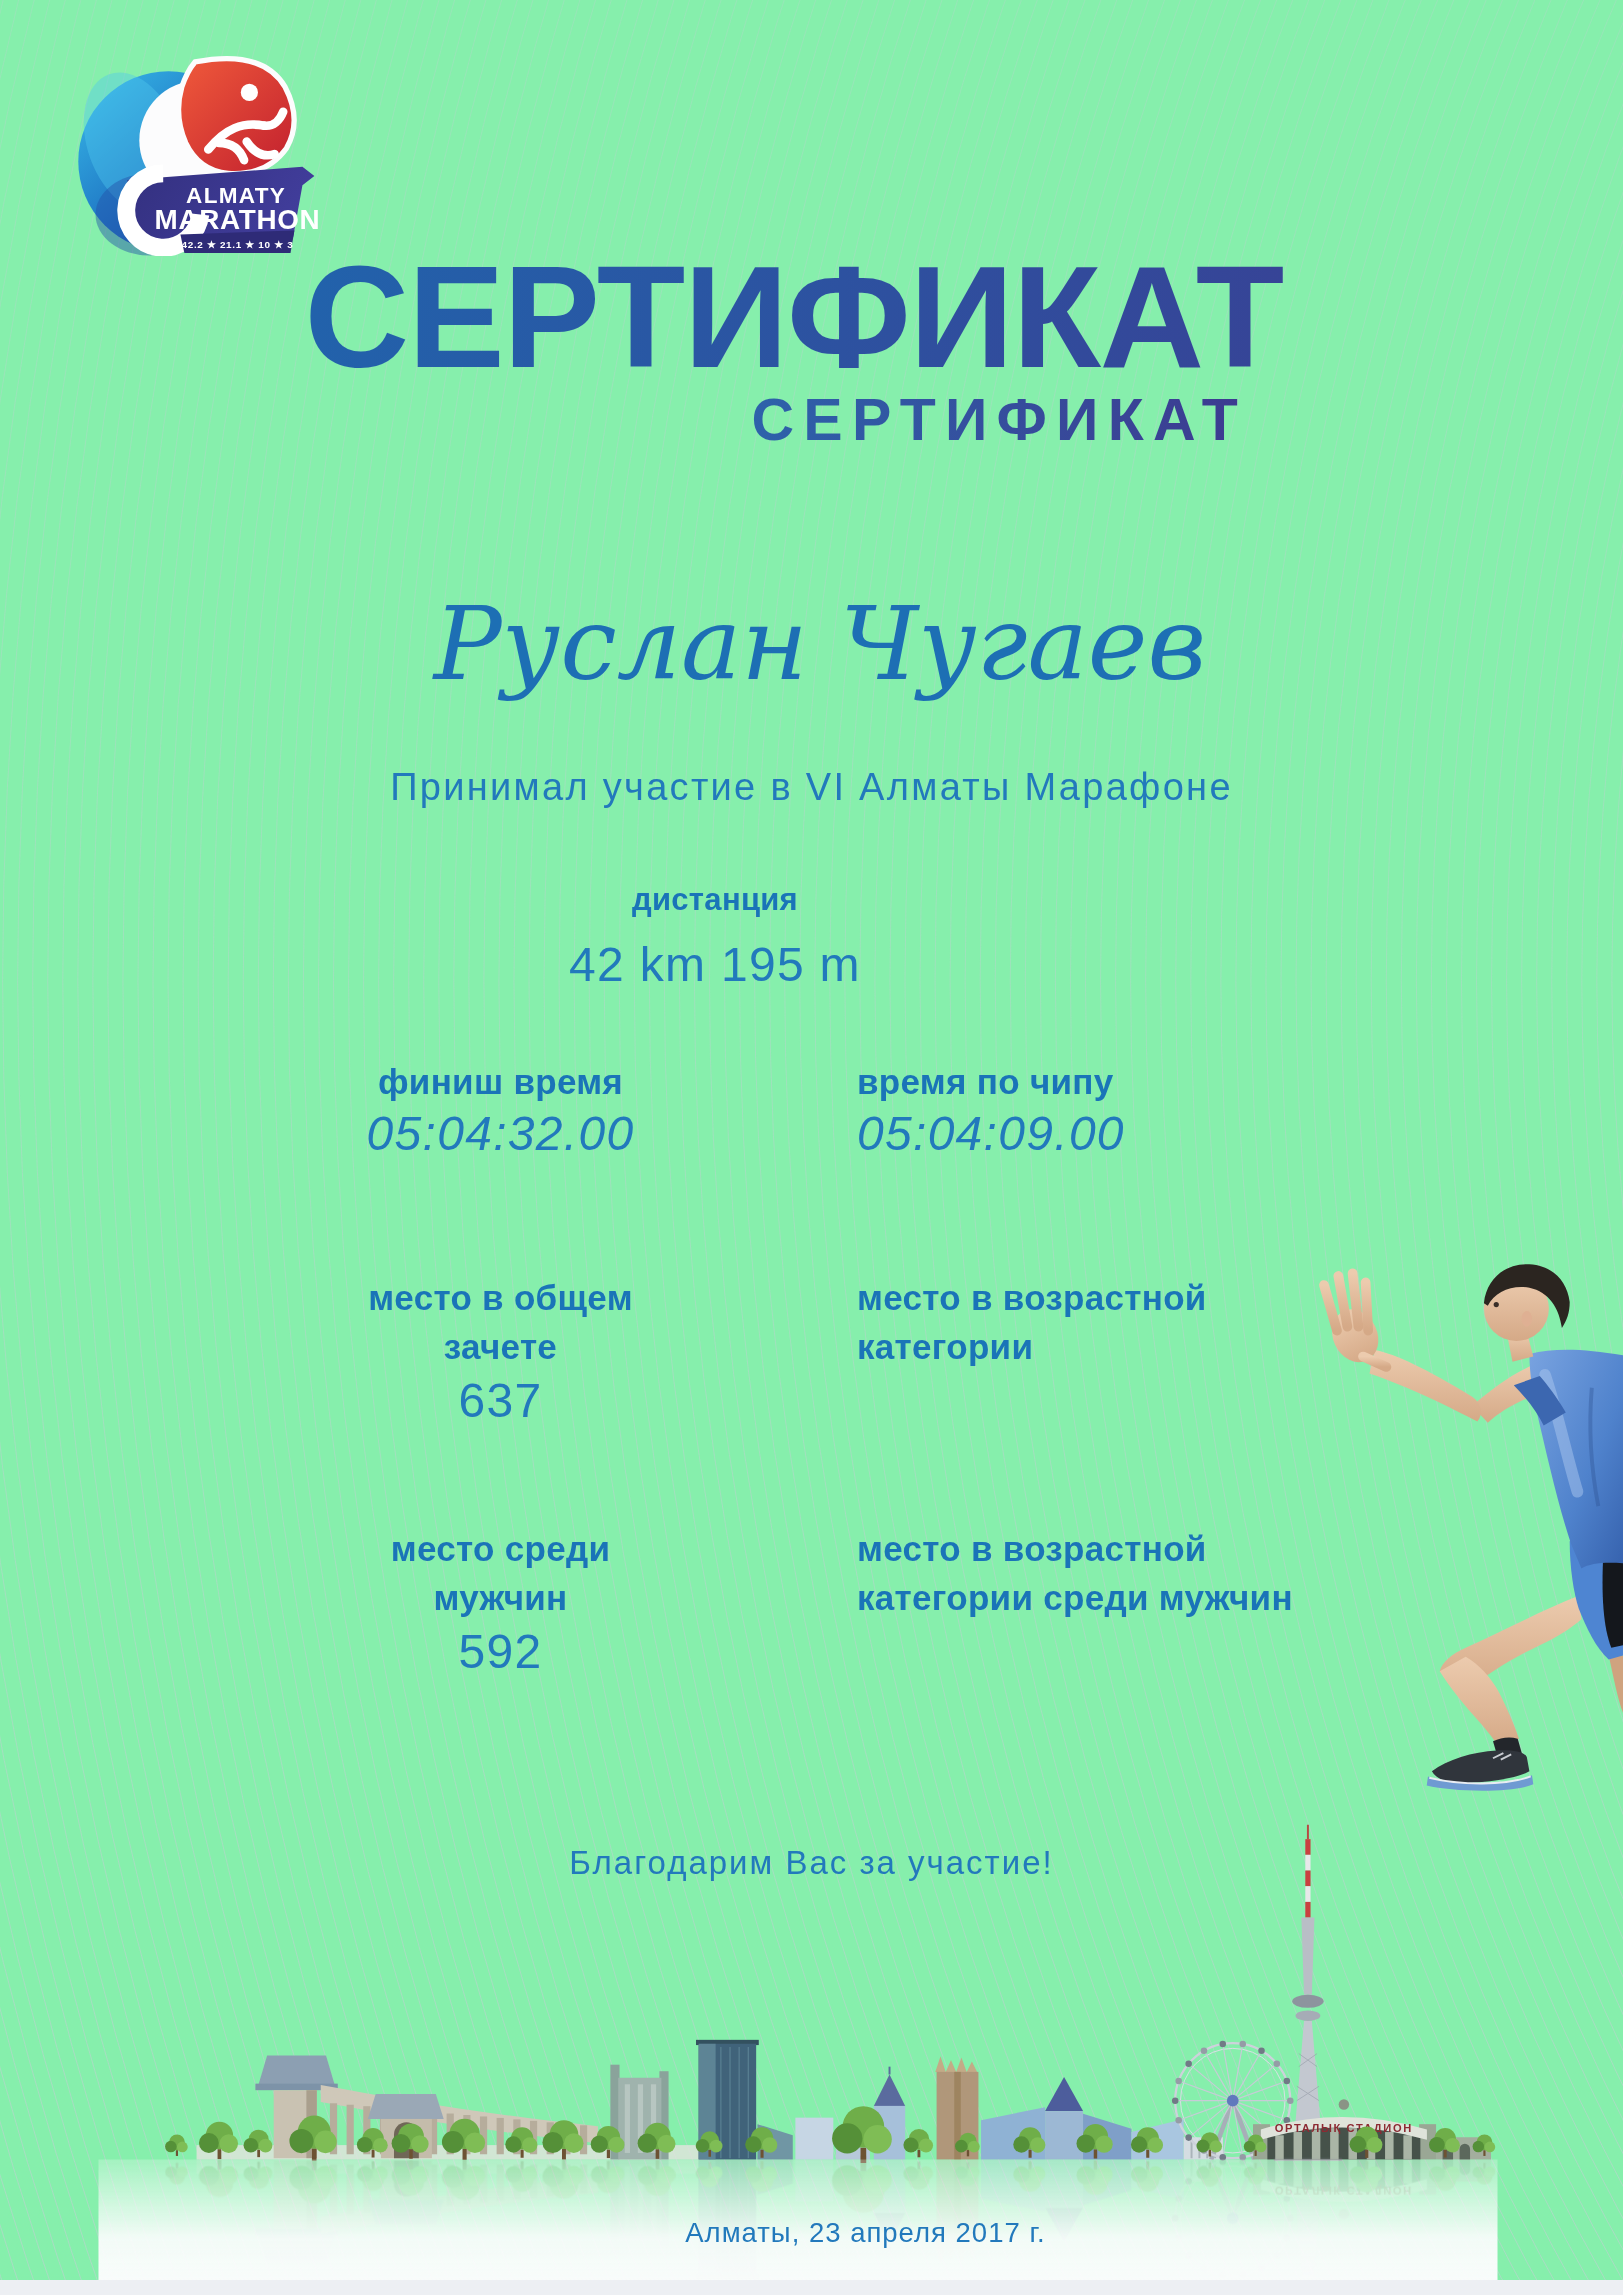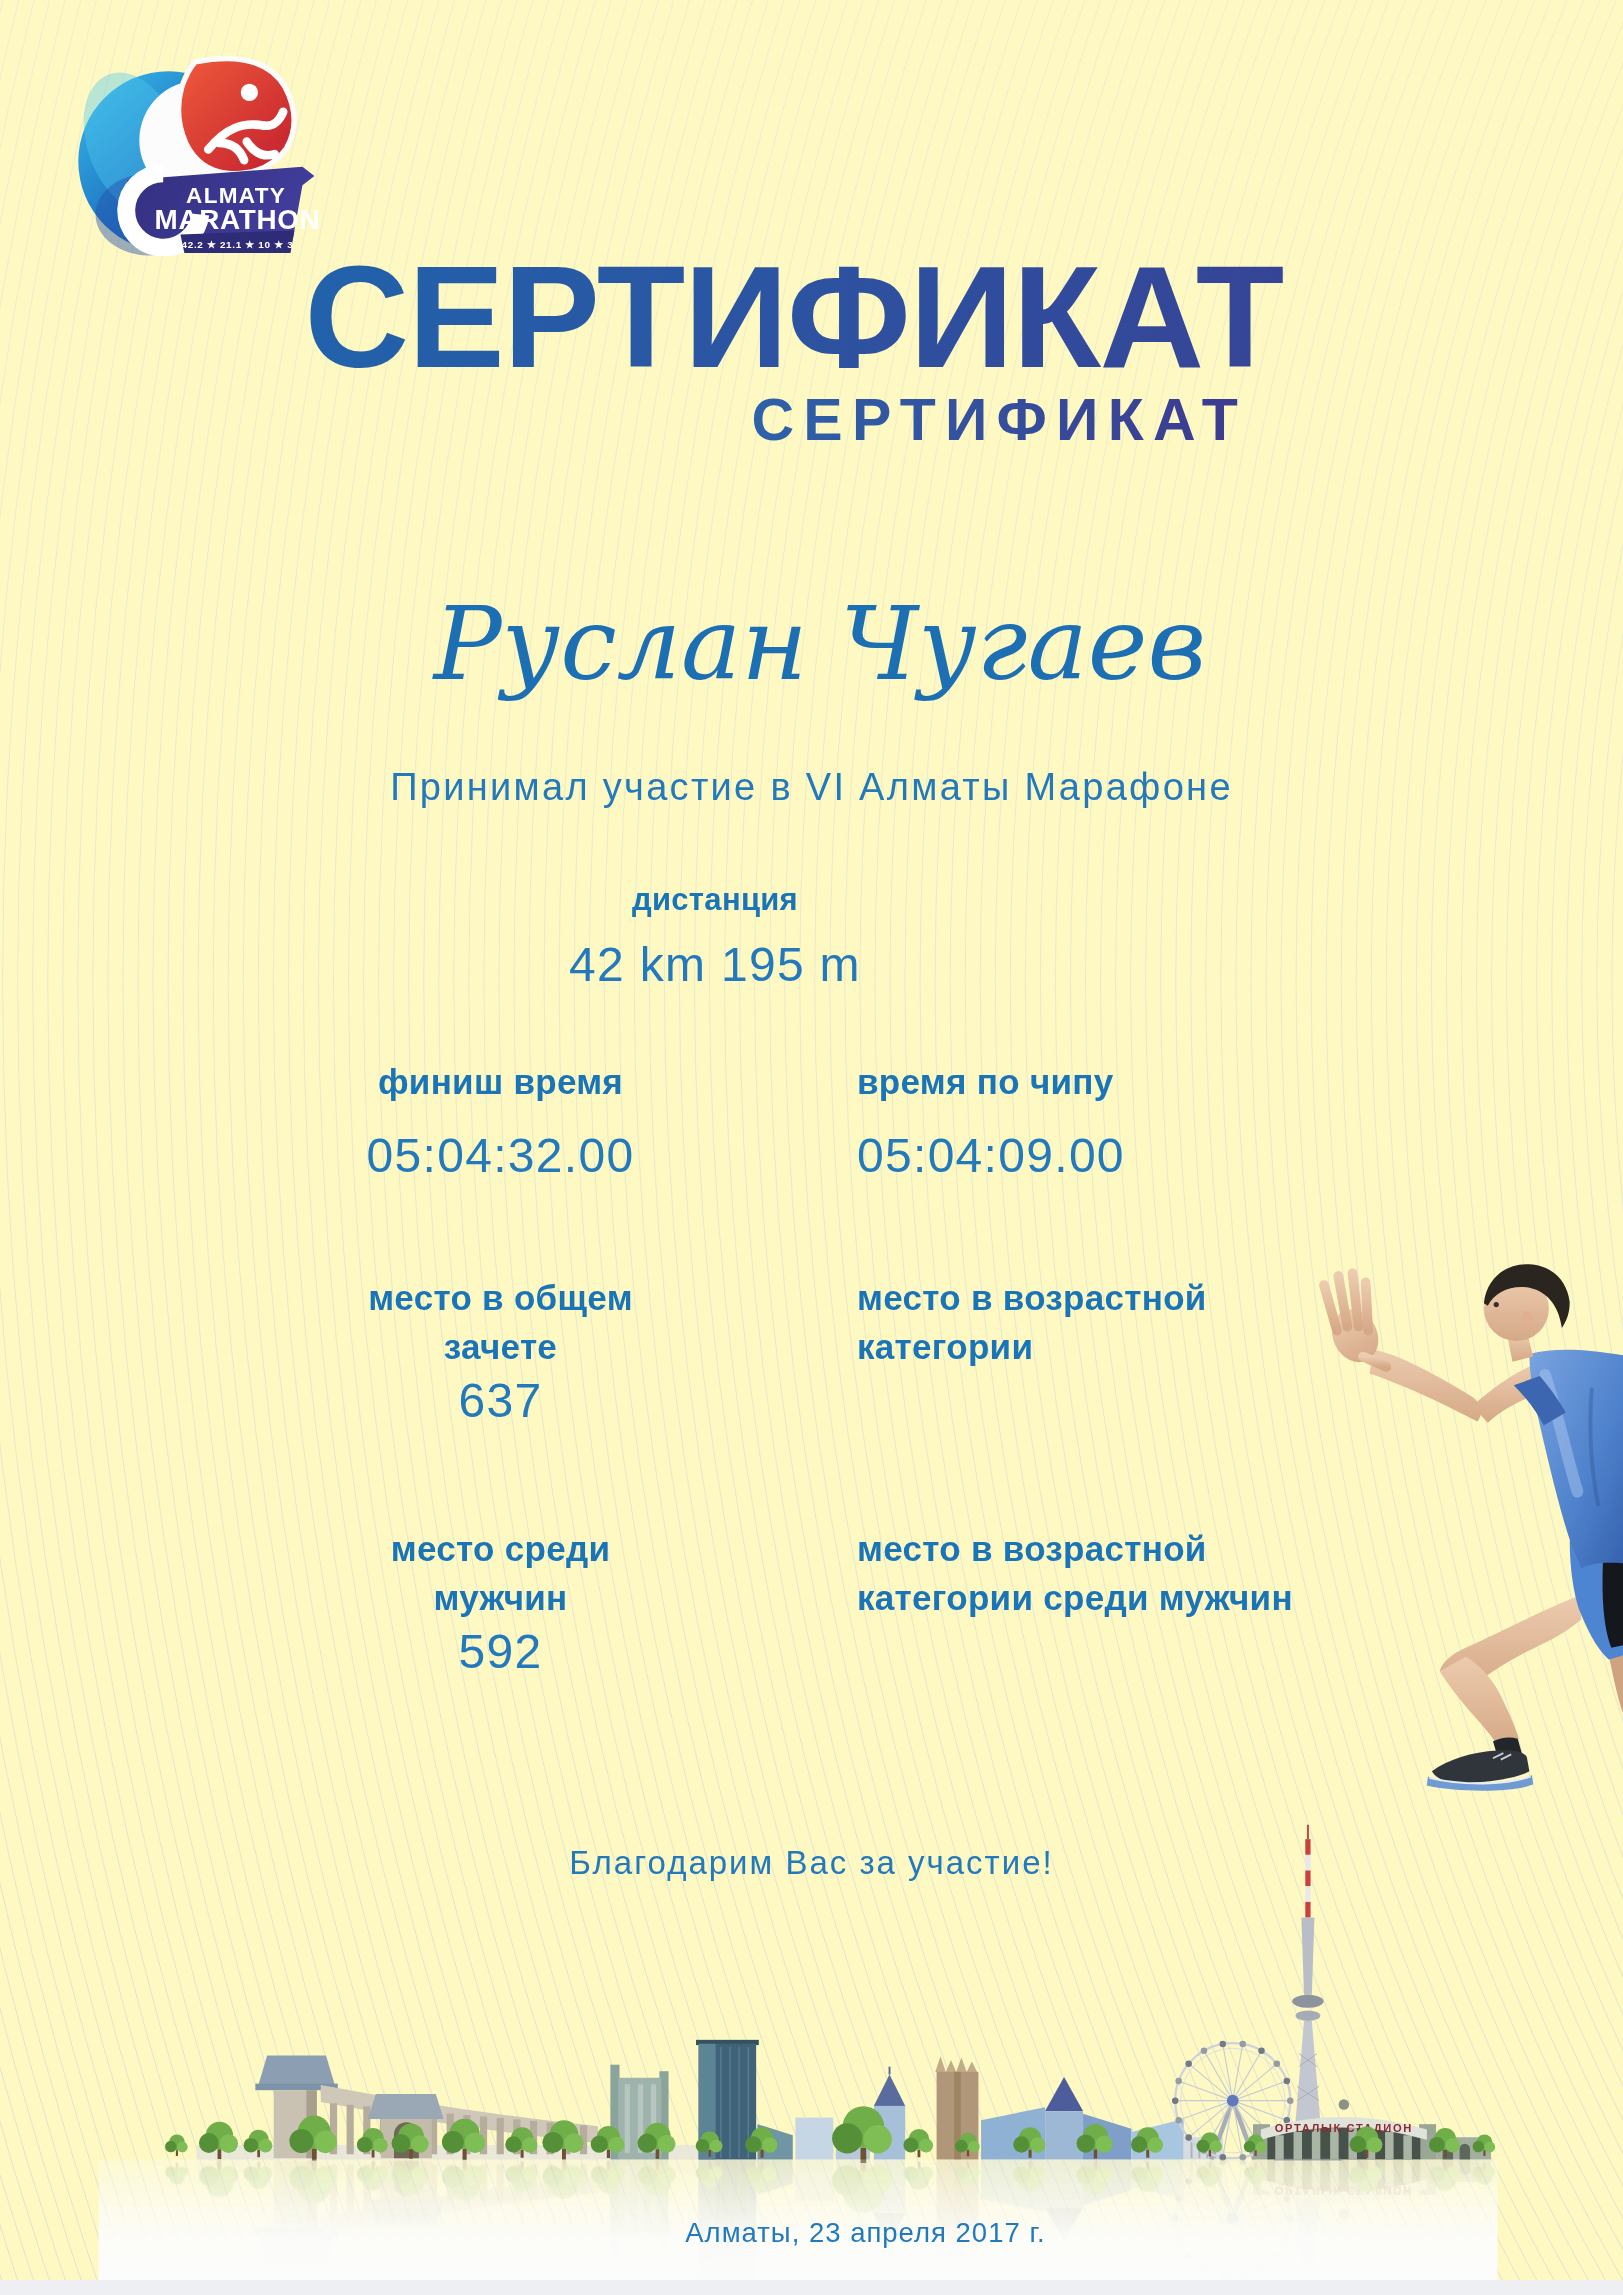--- a/index.html
+++ b/index.html
@@ -1,16 +1,16 @@
 <!DOCTYPE html>
 <html style="--title_gradient_start: #1b6cb2; --title_gradient_end: #3d3a90; --subtitle_gradient_start: #2d62aa; --label_blue: #1a74b8; --value_blue: #2279bc; --name_blue: #1d6fb4; --background_line: #c9ccd6;font-size:10.5px"><head>
 <meta charset="utf-8">
 <style>
   html,body{margin:0;padding:0;background:#e9e9ec;}
-  .page{position:relative;width:1623px;height:2295px;background:#fef9c3;overflow:hidden;
+  .page{position:relative;width:1623px;height:2295px;background:#86efac;overflow:hidden;
         font-family:"Liberation Sans",sans-serif;}
   .abs{position:absolute;}
   #bg-lines{position:absolute;left:0;top:0;width:1623px;height:2295px;}
   
   .title-main{left:0;top:241px;width:1623px;text-align:center;transform:translateX(-17.7px);
     font-size:145px;font-weight:bold;letter-spacing:-1.3px;line-height:1.05;
     background:linear-gradient(90deg,var(--title_gradient_start),var(--title_gradient_end));
     -webkit-background-clip:text;background-clip:text;color:transparent;}
   .title-sub{right:376px;top:390px;font-size:59px;font-weight:bold;letter-spacing:9.2px;line-height:1.05;
     background:linear-gradient(90deg,var(--subtitle_gradient_start),var(--title_gradient_end));
@@ -24,21 +24,21 @@
   
   .stat-label{font-size:35px;font-weight:bold;letter-spacing:0.3px;line-height:1.4;color:var(--label_blue);}
   .stat-value{font-size:48px;font-weight:300;letter-spacing:1.3px;color:var(--value_blue);}
   .distance-block{left:0;top:878px;width:1430px;text-align:center;}
   .distance-block .stat-label{font-size:31px;}
   .distance-block .stat-value{margin-top:15.7px;}
   .row{left:0;width:1623px;}
   .row1{top:1057px;} .row2{top:1273px;} .row3{top:1524px;}
   .cell-l{position:absolute;left:350px;width:301px;text-align:center;}
   .cell-r{position:absolute;left:857px;width:497px;text-align:left;}
-  .row1 .stat-value{margin-top:22px;}
+  .row1 .stat-value{margin-top:0;font-style:italic;}
   .row2 .stat-value,.row3 .stat-value{margin-top:2px;}
   .thanks{left:0;top:1844px;width:1623px;text-align:center;
     font-size:33px;font-weight:300;letter-spacing:2px;color:var(--value_blue);}
   .footer-date{left:0;top:2217px;width:1623px;text-align:center;transform:translateX(54px);
     font-size:27.5px;font-weight:300;letter-spacing:1px;color:var(--value_blue);z-index:6;}
   .bottom-strip{left:0;top:2280px;width:1623px;height:15.7px;background:#edeff3;z-index:5;}
   #logo{left:69px;top:43px;width:252px;height:213px;}
   #skyline{left:98px;top:1779px;width:1400px;height:523px;z-index:3;}
   #runner{left:1298px;top:1256px;width:325px;height:543px;z-index:4;}
   svg text{font-family:"Liberation Sans",sans-serif;}

